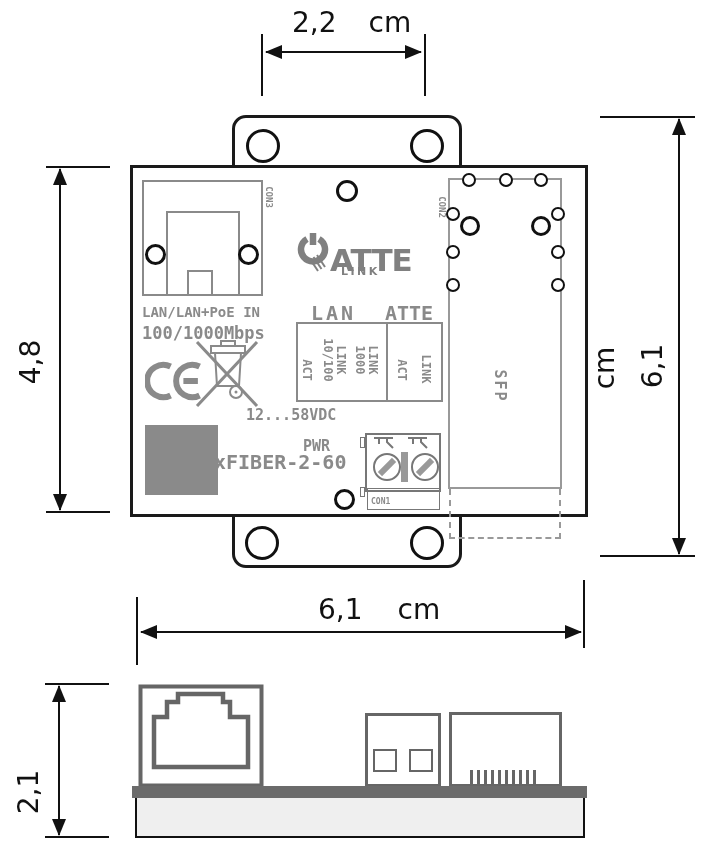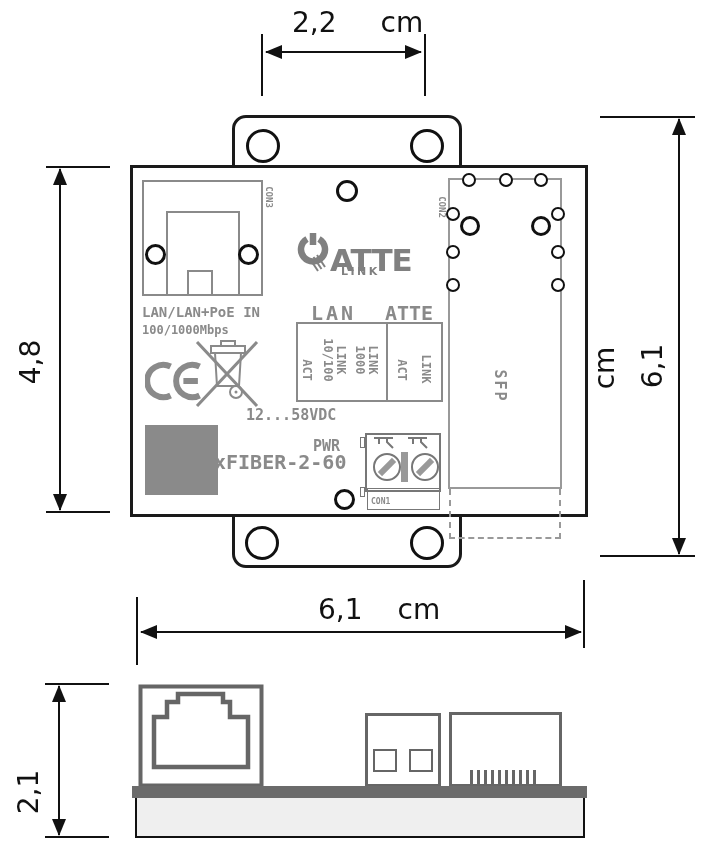--- a/index.html
+++ b/index.html
@@ -35,21 +35,21 @@
   .screw::after{content:"";position:absolute;left:50%;top:50%;width:20px;height:6px;background:#999;
          transform:translate(-50%,-50%) rotate(-45deg);}
   .sideconn{position:absolute;border:3px solid #666;background:#fff;}
   .tooth{width:3px;height:17px;background:#666;}
 </style>
 </head>
 <body>
 
 <div id="page">
 
-  <div class="dimtext" style="left:292px;top:6px;gap:44px;">
+  <div class="dimtext" style="left:292px;top:6px;gap:32px;">
     <span>2,2</span>
     <span>cm</span>
   </div>
   <div class="tick" style="left:261px;top:34px;width:2px;height:62px;"></div>
   <div class="tick" style="left:424px;top:34px;width:2px;height:62px;"></div>
   <div class="harrow" style="left:266px;top:51px;width:155px;"></div>
 
   <div class="outline" style="left:232px;top:115px;width:230px;height:55px;border-radius:14px 14px 0 0;z-index:1;"></div>
   <div class="outline" style="left:232px;top:514px;width:230px;height:54px;border-radius:0 0 14px 14px;z-index:1;"></div>
 
@@ -63,21 +63,21 @@
   <div class="hole" style="left:336px;top:180px;width:22px;height:22px;z-index:3;"></div>
   <div class="hole" style="left:334px;top:489px;width:21px;height:21px;z-index:4;"></div>
 
   <div class="graybox" style="left:142px;top:180px;width:121px;height:116px;z-index:3;"></div>
   <div class="graybox" style="left:166px;top:211px;width:74px;height:85px;z-index:3;"></div>
   <div class="graybox" style="left:187px;top:270px;width:26px;height:26px;z-index:3;"></div>
   <div class="pinL" style="left:145px;top:244px;z-index:4;"></div>
   <div class="pinL" style="left:238px;top:244px;z-index:4;"></div>
   <div class="vtext" style="left:268px;top:197px;font-size:9px;z-index:3;">CON3</div>
   <div class="silk" style="left:142px;top:304px;font-size:14px;z-index:3;">LAN/LAN+PoE IN</div>
-  <div class="silk" style="left:142px;top:323px;font-size:12px;z-index:3;">100/1000Mbps</div>
+  <div class="silk" style="left:142px;top:323px;font-size:17px;z-index:3;">100/1000Mbps</div>
 
   <svg class="abs" style="left:297px;top:232px;z-index:3;" width="32" height="46" viewBox="0 0 32 46">
     <path d="M10 7 A12 12 0 1 0 22 7" stroke="#808080" stroke-width="6.5" fill="none"></path>
     <line x1="16" y1="1" x2="16" y2="13" stroke="#808080" stroke-width="6.5"></line>
     <line x1="13" y1="27" x2="21" y2="39" stroke="#808080" stroke-width="2"></line>
     <line x1="16.5" y1="25" x2="24.5" y2="37" stroke="#808080" stroke-width="2"></line>
     <line x1="20" y1="23" x2="28" y2="35" stroke="#808080" stroke-width="2"></line>
   </svg>
   <div class="abs" style="left:330px;top:234px;z-index:3;font-family:'DejaVu Sans',sans-serif;font-weight:bold;font-size:31px;color:#808080;letter-spacing:-1px;margin-top:8px;">ATTE</div>
   <div class="abs" style="left:341px;top:265px;z-index:3;font-family:'DejaVu Sans',sans-serif;font-weight:bold;font-size:11px;color:#808080;letter-spacing:2.5px;">LINK</div>
@@ -107,21 +107,21 @@
     <circle cx="43" cy="53" r="1.5" fill="#8a8a8a"></circle>
     <line x1="4" y1="3" x2="64" y2="67" stroke="#8a8a8a" stroke-width="3"></line>
     <line x1="64" y1="3" x2="4" y2="67" stroke="#8a8a8a" stroke-width="3"></line>
   </svg>
 
   <div class="abs" style="left:145px;top:425px;width:73px;height:70px;background:#8a8a8a;z-index:3;"></div>
 
   <div class="abs" style="left:246px;top:406px;display:flex;align-items:flex-start;gap:7px;z-index:3;">
     <span class="silk" style="position:static;font-size:15px;">12...58VDC</span>
   </div>
-  <div class="silk" style="left:313px;top:437px;font-size:15px;z-index:3;">PWR</div>
+  <div class="silk" style="left:303px;top:437px;font-size:15px;z-index:3;">PWR</div>
   <div class="silk" style="left:214px;top:450px;font-size:20px;z-index:3;">xFIBER-2-60</div>
 
   <div class="abs" style="left:365px;top:433px;width:76px;height:59px;border:2px solid #777;z-index:3;"></div>
   <svg class="abs" style="left:372px;top:435px;z-index:4;" width="24" height="15" viewBox="0 0 24 15">
     <path d="M2 3 H21 M7 3 V9 M15 3 V7 L21 13" stroke="#777" stroke-width="2" fill="none"></path>
   </svg>
   <svg class="abs" style="left:406px;top:435px;z-index:4;" width="24" height="15" viewBox="0 0 24 15">
     <path d="M2 3 H21 M7 3 V9 M15 3 V7 L21 13" stroke="#777" stroke-width="2" fill="none"></path>
   </svg>
   <div class="abs" style="left:401px;top:452px;width:7px;height:30px;background:#999;z-index:4;"></div>

